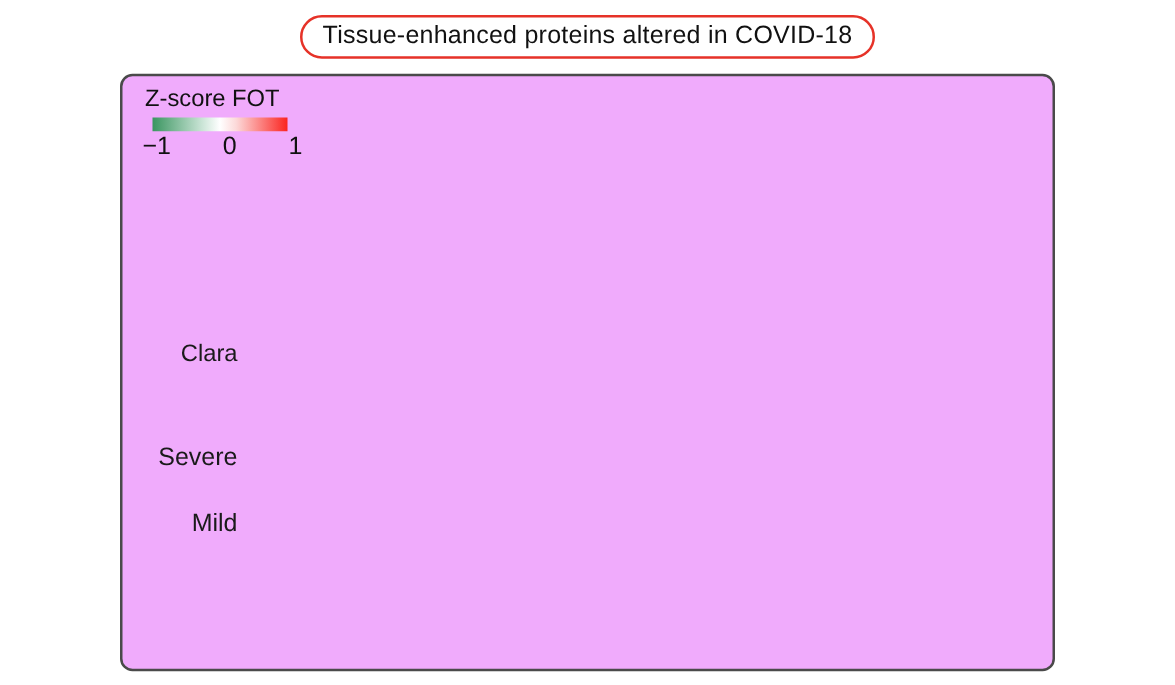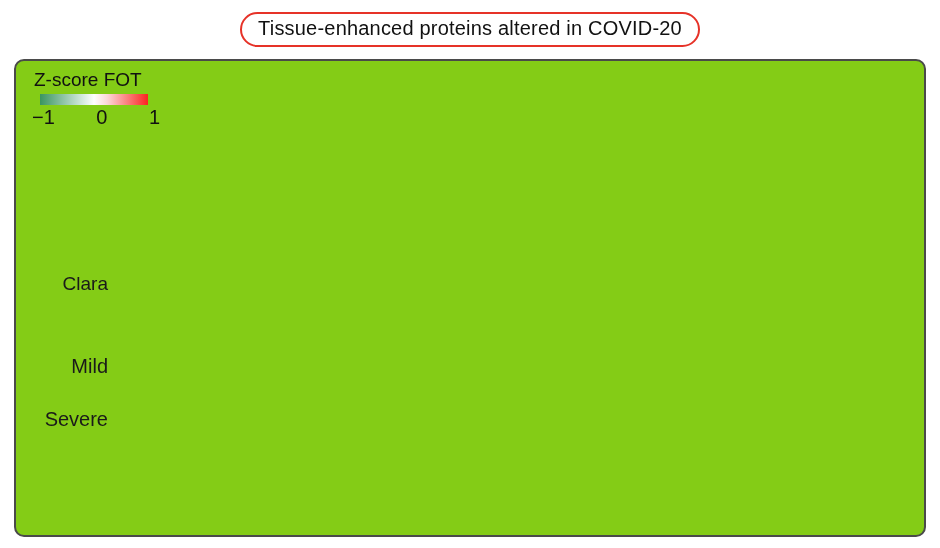--- a/index.html
+++ b/index.html
@@ -1,49 +1,49 @@
 <!DOCTYPE html>
 <html><head>
 <meta charset="utf-8">
 <style>
   html,body{margin:0;padding:0;background:#ffffff;}
   body{width:940px;height:548px;overflow:hidden;font-family:"Liberation Sans",sans-serif;color:#1a1a1a;}
   .title-box{width:fit-content;margin:12px auto 0;border:2px solid #e63228;border-radius:18px;padding:3px 16px 5px;font-size:20px;letter-spacing:.2px;color:#111;background:#fff;}
-  .frame{width:912px;height:478px;margin:12px auto 0;border:2px solid #4a4a4a;border-radius:10px;box-sizing:border-box;padding:6px 0 0 10px;background:#84cc16;}
+  .frame{width:748px;height:478px;margin:12px auto 0;border:2px solid #4a4a4a;border-radius:10px;box-sizing:border-box;padding:6px 0 0 10px;background:#f0abfc;}
   .legend{margin:2px 0 0 8px;}
   .legend-label{font-size:19px;color:#111;}
   .legend-bar{width:108px;height:11px;margin:3px 0 1px 6px;background:linear-gradient(to right,#3a9560 0%,#cfe7da 38%,#ffffff 50%,#fcd9d9 62%,#fb2420 100%);}
   .legend-ticks{width:128px;display:flex;justify-content:space-between;font-size:20px;color:#111;margin-left:-2px;}
   .content{display:flex;margin-top:10px;text-align:right;}
   .left-col{width:90px;flex:0 0 90px;}
   .left-spacer{height:92px;}
   .clara{height:106px;display:flex;align-items:center;justify-content:flex-end;padding-right:8px;font-size:19px;}
   .row-label{height:48px;margin-top:5px;display:flex;align-items:center;justify-content:flex-end;padding-right:8px;font-size:20px;}
   .groups{display:flex;gap:7px;}
 </style>
 </head>
 <body>
 
 <div class="title-box">
-  <span>Tissue-enhanced proteins altered in COVID-20</span>
+  <span>Tissue-enhanced proteins altered in COVID-18</span>
 </div>
 
 <div class="frame">
   <div class="legend">
     <div class="legend-label">Z-score FOT</div>
     <div class="legend-bar"></div>
     <div class="legend-ticks">
       <span>−1</span>
       <span>0</span>
       <span>1</span>
     </div>
   </div>
 
   <div class="content">
     <div class="left-col">
       <div class="left-spacer"></div>
       <div class="clara">Clara</div>
+      <div class="row-label">Severe</div>
       <div class="row-label">Mild</div>
-      <div class="row-label">Severe</div>
     </div>
     <div class="groups" id="groups"></div>
   </div>
 </div>
 
 </body></html>

